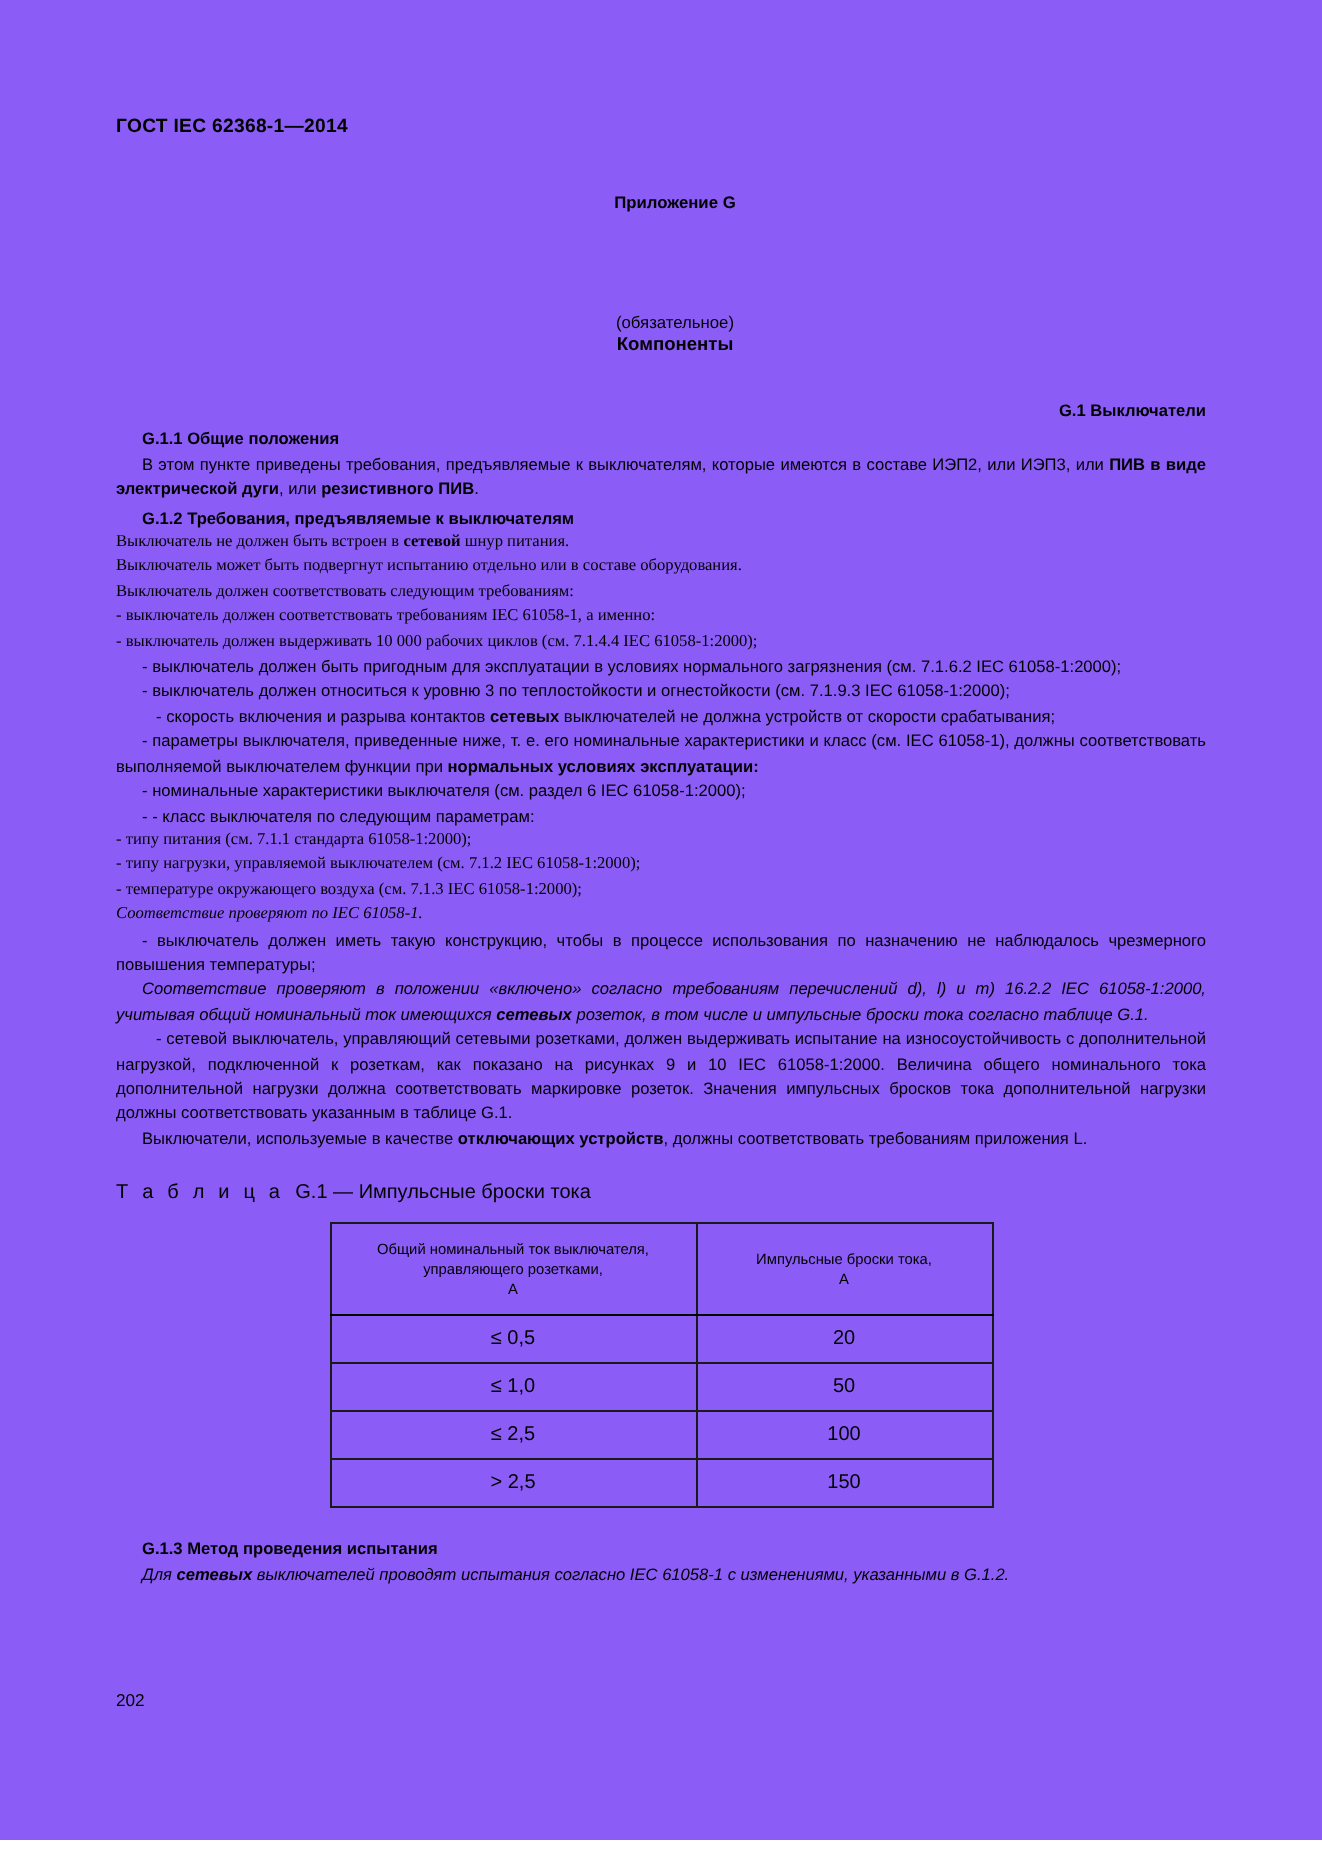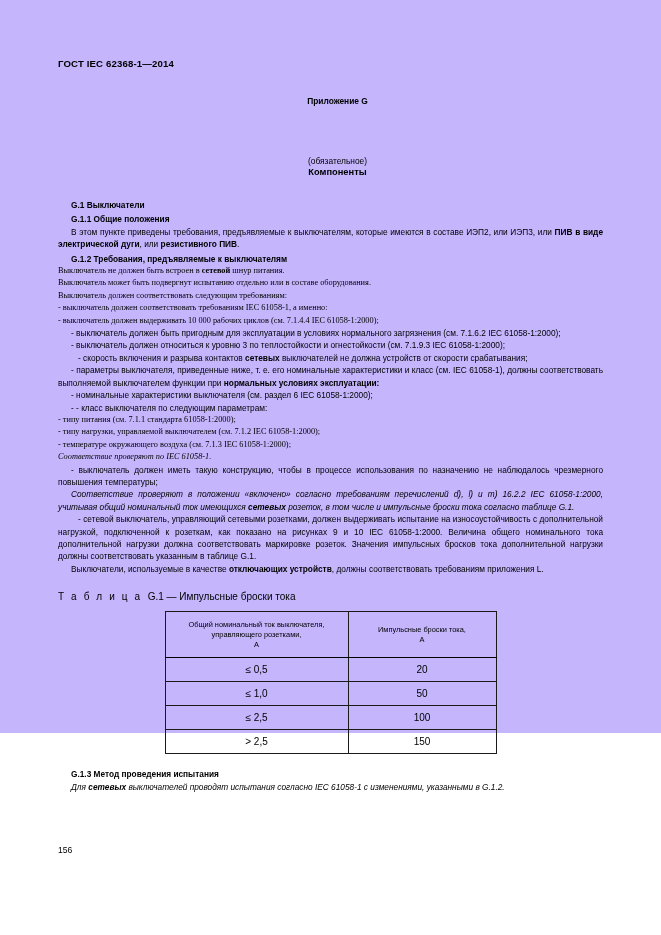--- a/index.html
+++ b/index.html
@@ -12,22 +12,22 @@
     height: 935px;
     font-family: "Liberation Sans", sans-serif;
     color: #000000;
     position: relative;
     overflow: hidden;
   }
   .page {
     position: absolute;
     left: 0; top: 0;
     width: 661px;
-    height: 733px;
-    background: #c4b5fd;
+    height: 920px;
+    background: #8b5cf6;
   }
   .content {
     position: absolute;
     left: 58px;
     top: 58px;
     width: 545px;
   }
 
   
   .running-head {
@@ -57,20 +57,21 @@
     margin-bottom: 22px;
   }
 
   
   .h3 {
     font-size: 8.3px;
     font-weight: bold;
     line-height: 12.4px;
     margin: 0 0 1px 0;
     padding-left: 13px;
+    text-align: right;
   }
   .h4 {
     font-size: 8.3px;
     font-weight: bold;
     line-height: 12.4px;
     margin: 2px 0 0 0;
     padding-left: 13px;
   }
   p.para {
     font-size: 8.3px;
@@ -225,14 +226,14 @@
         </tr>
       </tbody>
     </table>
 
     <div class="h4 after-table">G.1.3 Метод проведения испытания</div>
 
     <p class="para indent i"><span>Для </span><b>сетевых</b><span> выключателей проводят испытания согласно IEC 61058-1 с изменениями, указанными в G.1.2.</span></p>
 
   </div>
 
-  <div class="folio">156</div>
+  <div class="folio">202</div>
 </div>
 
 </body></html>

